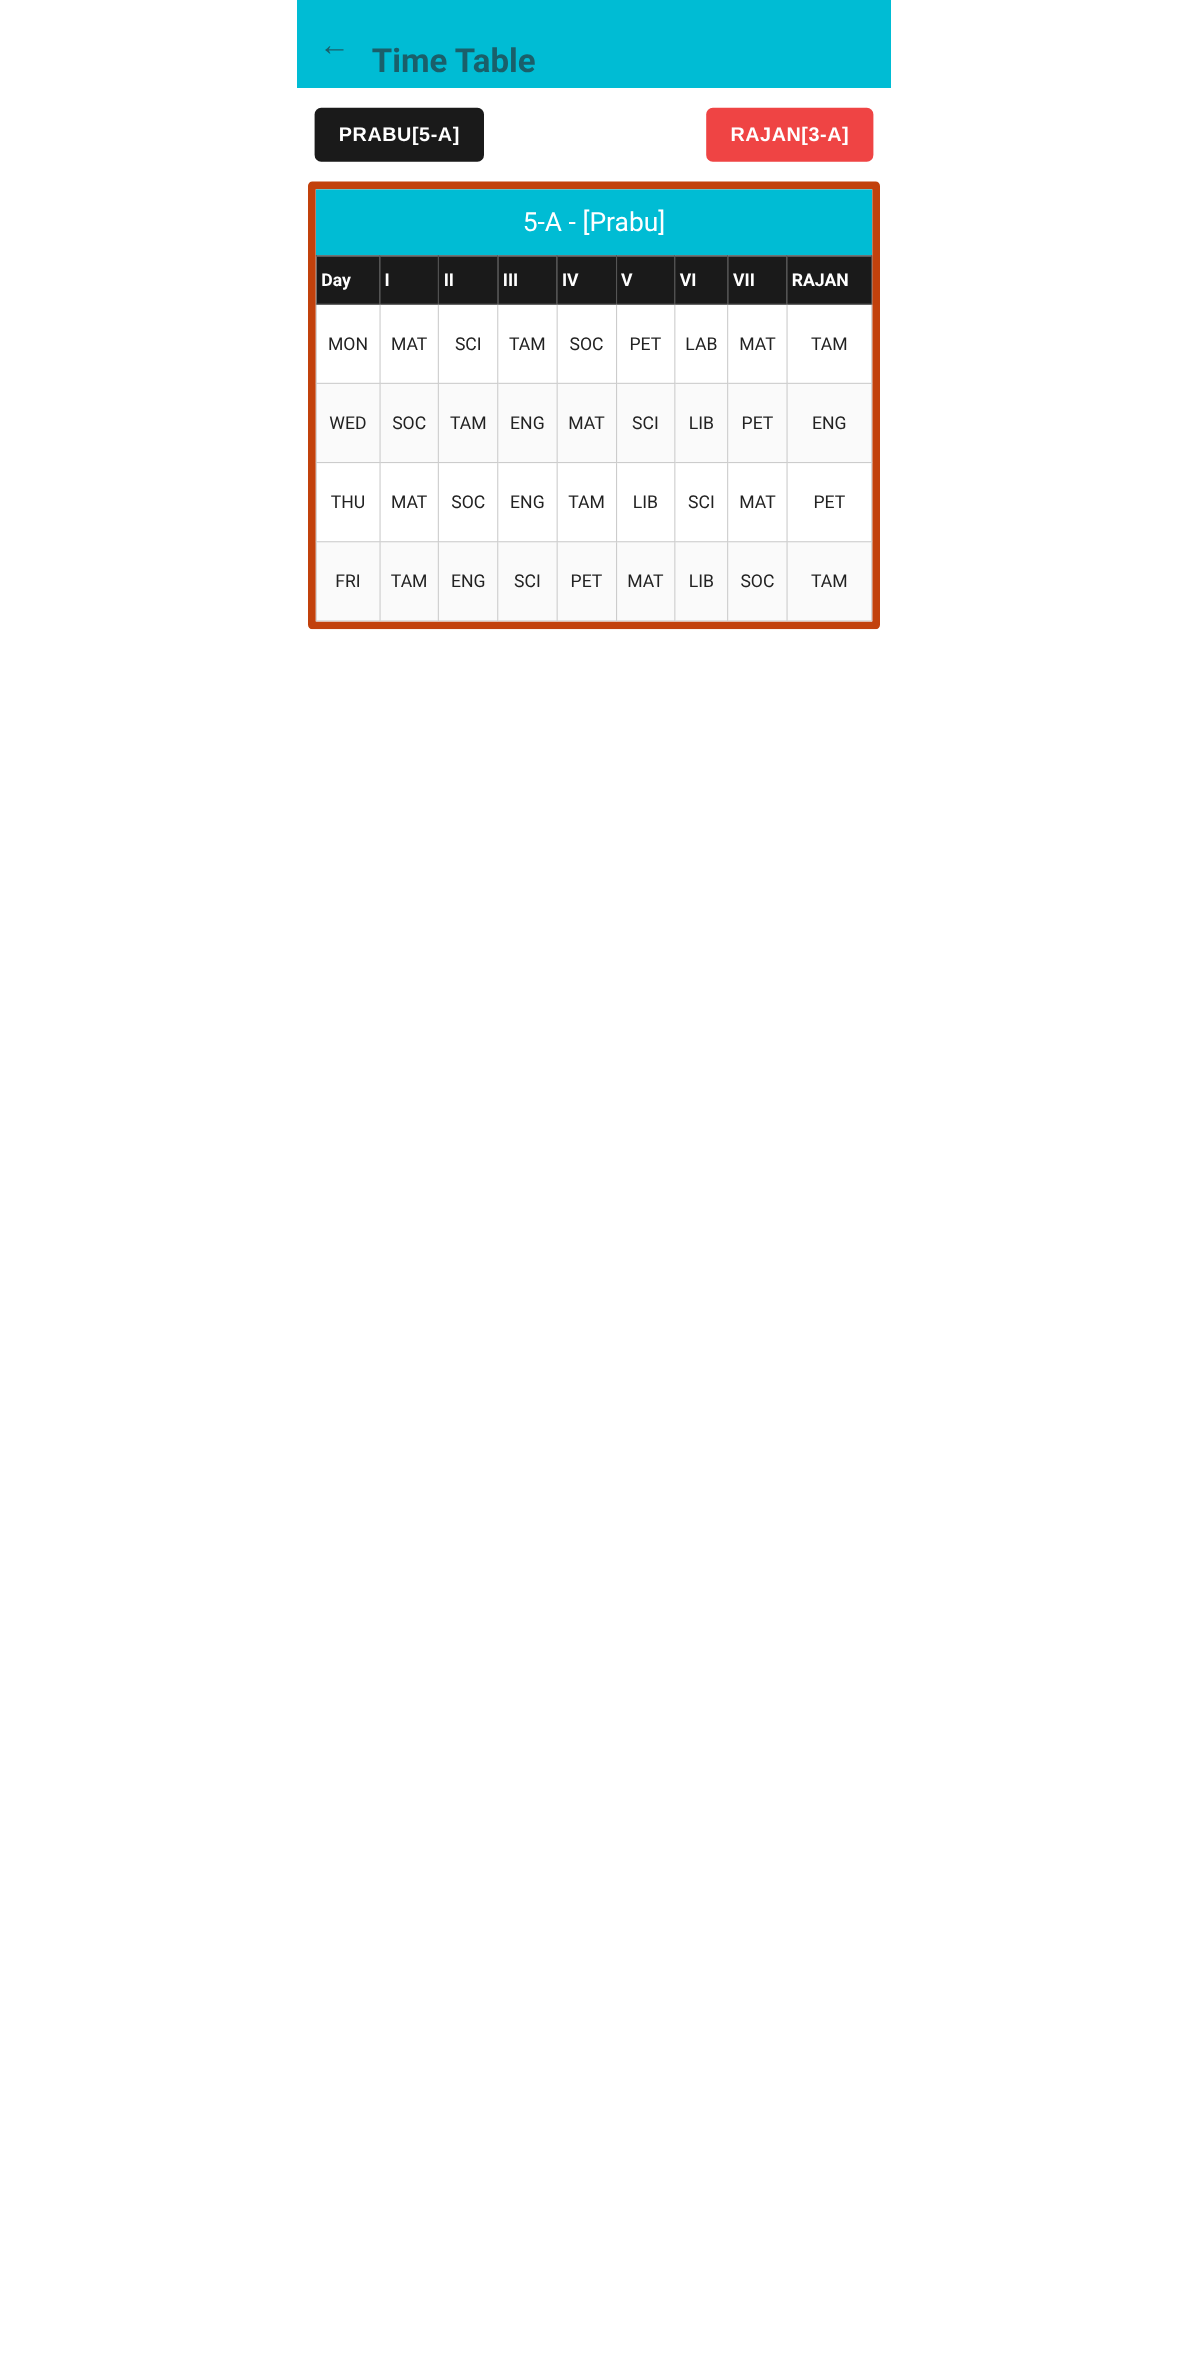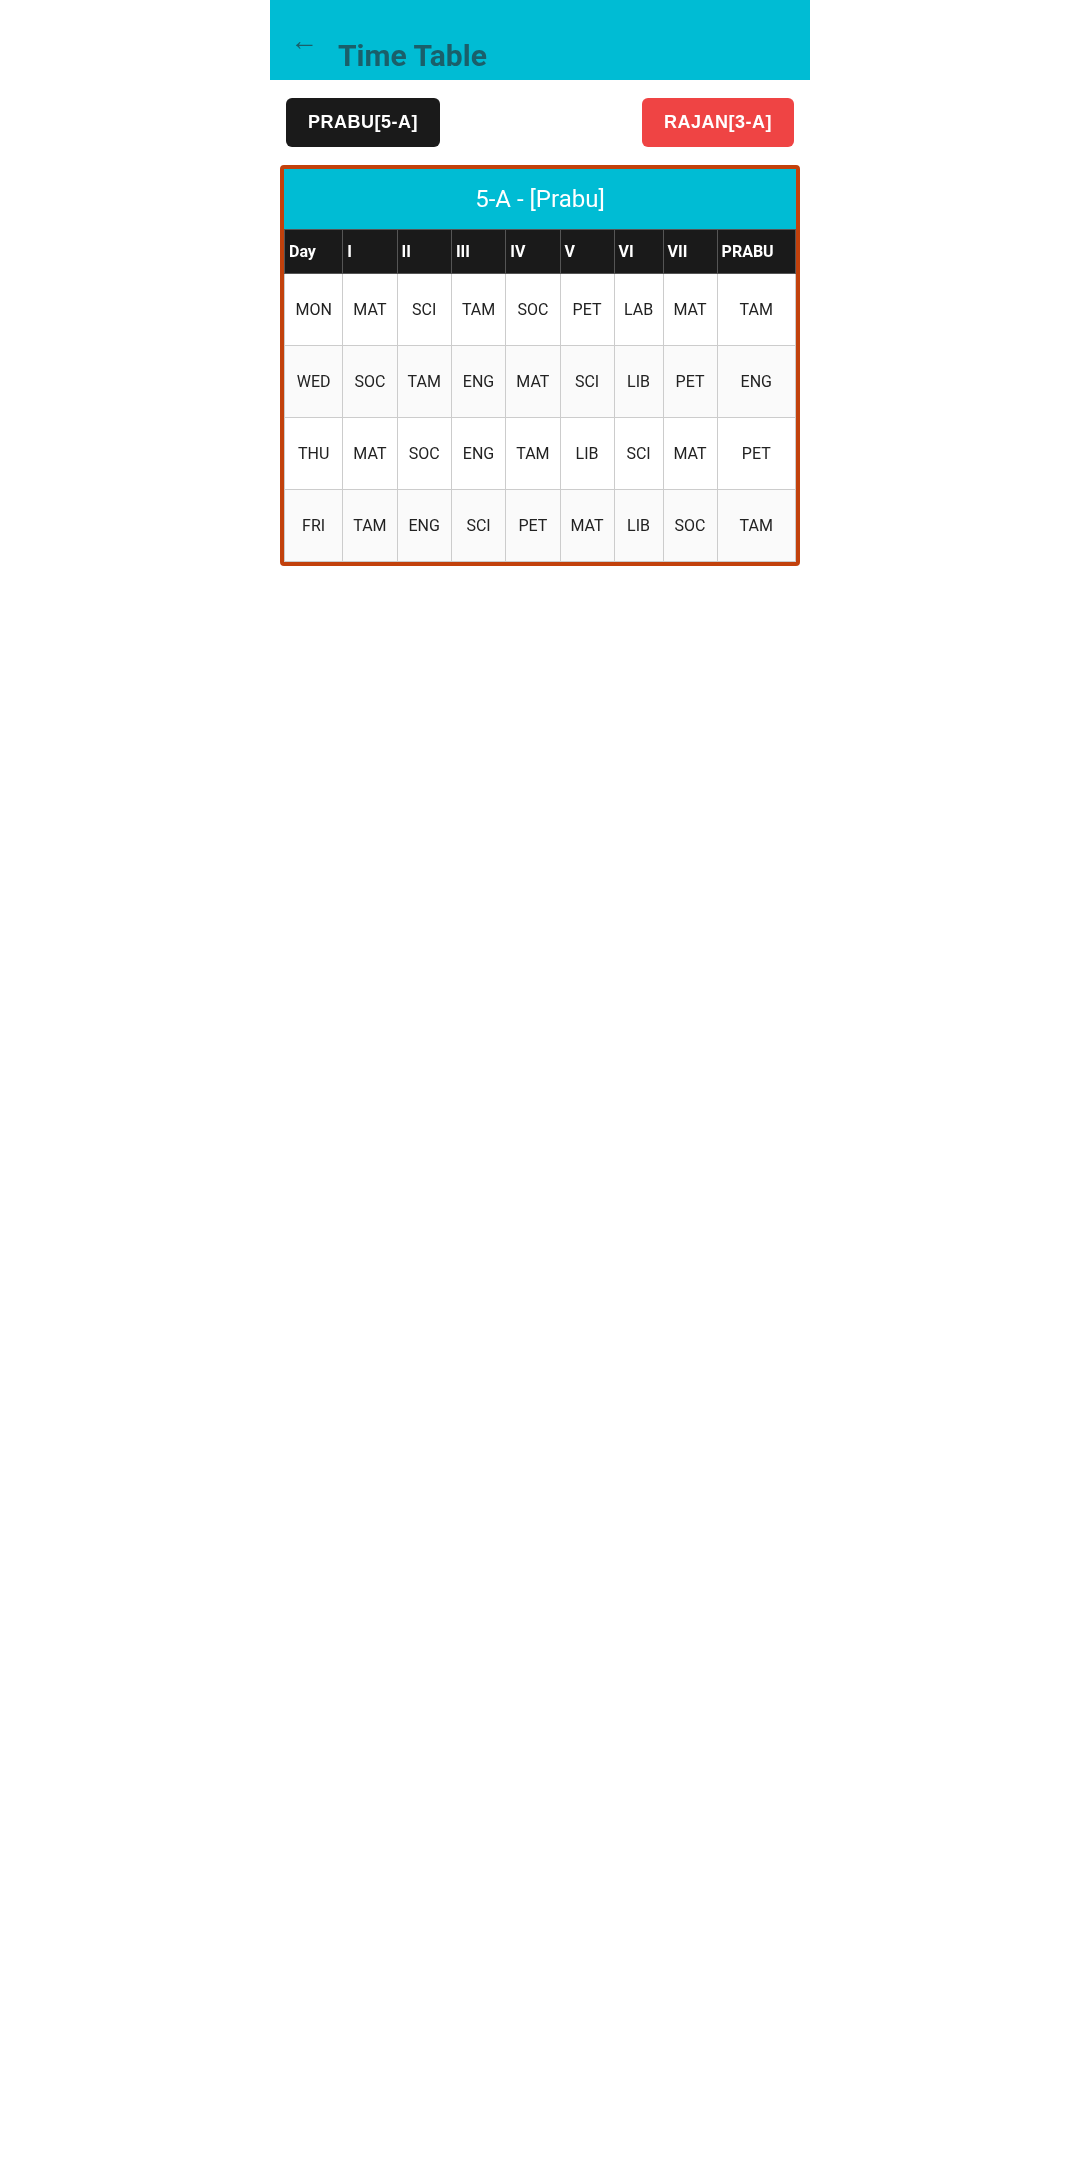--- a/index.html
+++ b/index.html
@@ -65,21 +65,21 @@
     .student-btn:first-child {
       background-color: #1a1a1a;
     }
 
     .student-btn-right {
       margin-left: auto;
     }
 
     .timetable-container {
       margin: 0 10px;
-      border: 4px solid #c2410c;
+      border: 7px solid #c2410c;
       border-radius: 4px;
       overflow: hidden;
     }
 
     .timetable-title {
       background-color: #00BCD4;
       color: #ffffff;
       text-align: center;
       font-size: 24px;
       padding: 16px 10px;
@@ -133,21 +133,21 @@
     <thead>
       <tr>
         <th>Day</th>
         <th>I</th>
         <th>II</th>
         <th>III</th>
         <th>IV</th>
         <th>V</th>
         <th>VI</th>
         <th>VII</th>
-        <th>PRABU</th>
+        <th>RAJAN</th>
       </tr>
     </thead>
     <tbody id="timetable-body">
     <tr>
           <td>MON</td>
           <td>MAT</td>
           <td>SCI</td>
           <td>TAM</td>
           <td>SOC</td>
           <td>PET</td>

